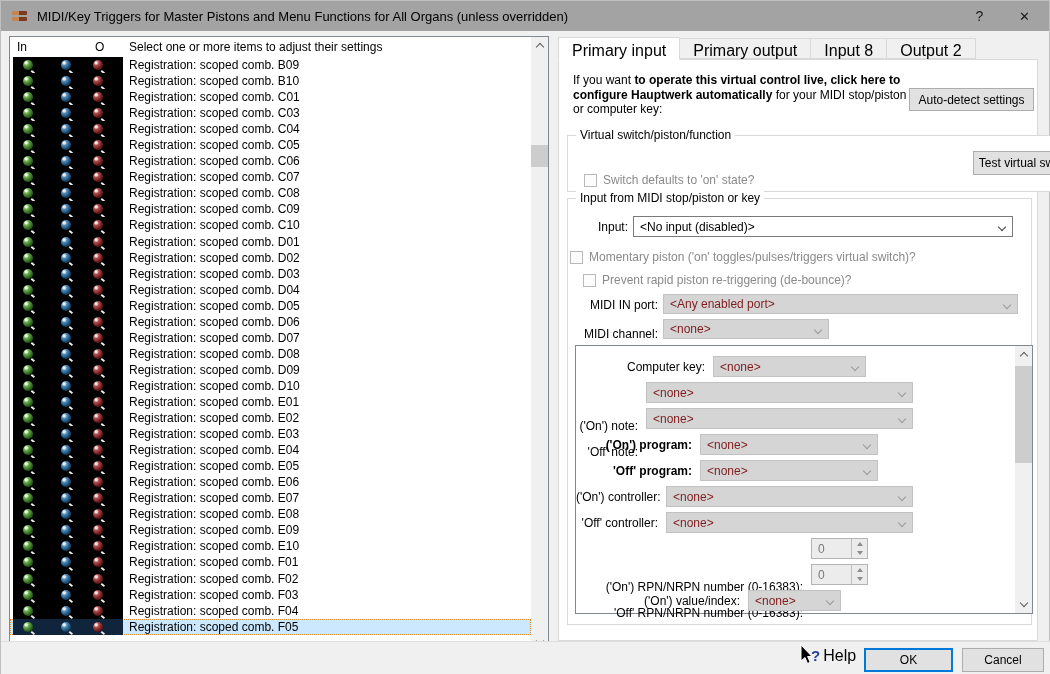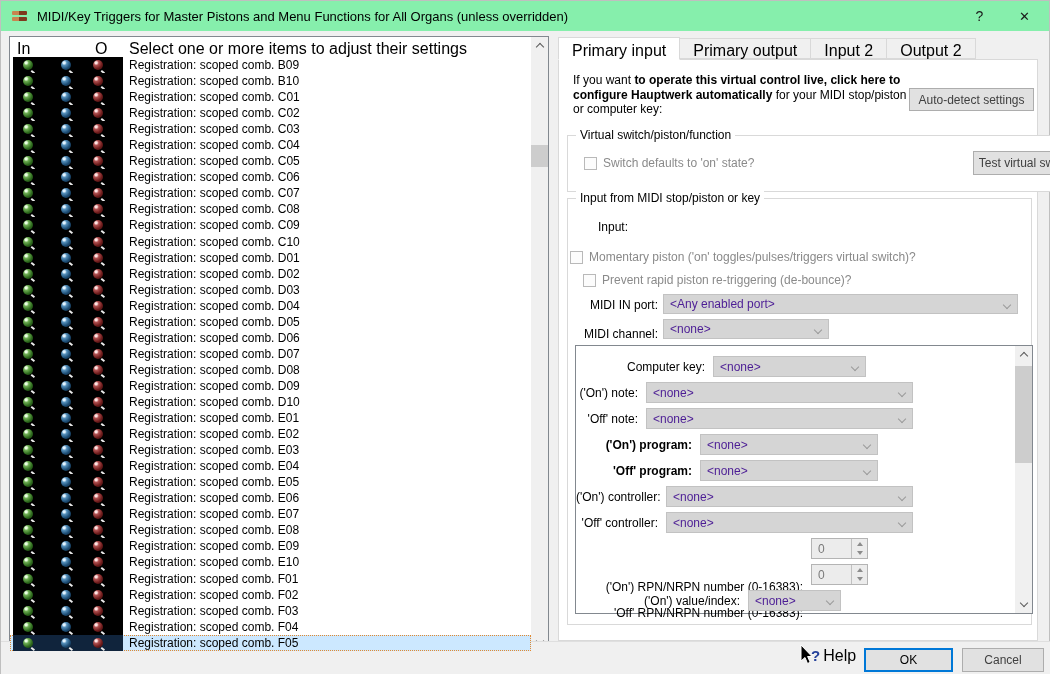--- a/index.html
+++ b/index.html
@@ -1,31 +1,31 @@
 <!DOCTYPE html>
 <html><head>
 <meta charset="utf-8">
 <style>
   * { box-sizing: border-box; margin: 0; padding: 0; }
   html,body { width:1050px; height:674px; }
   body { font-family:"Liberation Sans", sans-serif; background:#f0f0f0; position:relative; overflow:hidden; }
   .dialog { position:absolute; left:0; top:0; width:1050px; height:674px; background:#f0f0f0; border:1px solid #bfbfbf; }
 
   
-  .titlebar { position:absolute; left:0; top:0; width:100%; height:30px; background:#86efac; display:flex; align-items:center; }
+  .titlebar { position:absolute; left:0; top:0; width:100%; height:30px; background:#a3a3a3; display:flex; align-items:center; }
   .app-icon { margin-left:11px; width:16px; height:13px; display:flex; flex-direction:column; justify-content:center; gap:2px; }
   .app-icon .bar { height:4px; width:15px; background:linear-gradient(90deg,#c8854f 0 45%, #7e3a1d 45% 100%); border-radius:1px; }
   .title-text { margin-left:9px; font-size:13px; color:#000; }
   .titlebar-btns { margin-left:auto; display:flex; align-items:center; }
   .tb-btn { width:45px; height:30px; display:flex; align-items:center; justify-content:center; font-size:14px; color:#1a1a1a; cursor:default; }
   .tb-btn.close { font-size:13px; margin-right:2px; }
 
   
   .listbox { position:absolute; left:8px; top:35px; width:540px; height:633px; background:#fff; border:1px solid #82888f; }
-  .list-header { position:absolute; left:0; top:0; right:17px; height:20px; background:#fff; font-size:16px; color:#000; }
+  .list-header { position:absolute; left:0; top:0; right:17px; height:20px; background:#fff; font-size:12px; color:#000; }
   .list-header span { position:absolute; top:3px; }
   .lh-in { left:7px; } .lh-mid { left:47px; } .lh-out { left:85px; } .lh-sel { left:119px; }
   .list-rows { position:absolute; left:0; top:20px; right:17px; bottom:17px; overflow:hidden; }
   .lrow { position:relative; height:16.05px; background:#fff; }
   .lrow .strip { position:absolute; left:3px; top:0; bottom:0; width:110px; background:#000; }
   .lrow.selected { background:#cce8ff; outline:1px dotted #e2892f; outline-offset:-1px; z-index:2; }
   .lrow.selected .strip { background:#10243c; }
   .ltext { position:absolute; left:119px; top:1px; font-size:12px; color:#000; white-space:nowrap; }
   .led { position:absolute; top:3px; width:10px; height:10px; border-radius:50%; }
   .led::after { content:""; position:absolute; width:4px; height:1.5px; background:#ececec; bottom:-2px; right:-2px; transform:rotate(38deg); }
@@ -47,56 +47,56 @@
 
   
   .tabbar { position:absolute; left:557px; top:37px; display:flex; align-items:flex-end; height:21px; z-index:3; }
   .tab { font-size:16px; color:#000; background:#f0f0f0; border:1px solid #d9d9d9; padding:3px 13px 4px 13px; margin-right:-1px; height:21px; }
   .tab.active { background:#fff; height:23px; padding-top:4px; border-bottom:1px solid #fff; position:relative; top:1px; z-index:4; }
 
   
   .tabpage { position:absolute; left:557px; top:58px; width:480px; height:582px; background:#fff; border:1px solid #d9d9d9; z-index:2; }
   .intro { position:absolute; left:14px; top:13px; width:342px; font-size:12px; line-height:14.6px; color:#000; }
   .intro b { font-weight:bold; }
-  .btn { background:#e1e1e1; border:1px solid #adadad; font-size:12px; color:#404040; font-family:"Liberation Sans", sans-serif; display:flex; align-items:center; justify-content:center; }
+  .btn { background:#e1e1e1; border:1px solid #adadad; font-size:12px; color:#000000; font-family:"Liberation Sans", sans-serif; display:flex; align-items:center; justify-content:center; }
   .autodetect { position:absolute; left:350px; top:28px; width:125px; height:23px; }
 
   .group { position:absolute; border:1px solid #d9d9d9; background:#fff; }
   .group-title { position:absolute; top:-8px; left:8px; background:#fff; padding:0 4px; font-size:12px; color:#000; white-space:nowrap; }
   .group1 { left:8px; top:75px; width:557px; height:57px; }
   .group2 { left:8px; top:138px; width:465px; height:427px; }
 
   .cbrow { position:absolute; display:flex; align-items:center; gap:6px; font-size:12px; color:#8a8a8a; }
   .checkbox { width:13px; height:13px; border:1px solid #b9b9b9; background:#fcfcfc; flex:0 0 auto; }
   .testbtn { position:absolute; right:9px; top:15px; width:141px; height:24px; }
 
   .flabel { position:absolute; font-size:12px; color:#000; text-align:right; white-space:nowrap; }
   .combo { position:absolute; height:21px; font-size:12px; display:flex; align-items:center; padding-left:6px; padding-right:18px; }
   .combo .cval { white-space:nowrap; overflow:hidden; }
   .combo .chev { position:absolute; right:7px; top:7px; }
   .combo.enabled { background:#fff; border:1px solid #7a7a7a; color:#000; }
   .combo.enabled .chev { border-color:#404040; }
-  .combo.disabled { background:#d5d5d5; border:1px solid #c2c2c2; color:#4c1d95; }
+  .combo.disabled { background:#d5d5d5; border:1px solid #c2c2c2; color:#7f1d1d; }
   .combo.disabled .chev { border-color:#9a9a9a; }
 
   .in-input   { left:65px;  top:17px;  width:380px; }
   .in-port    { left:95px;  top:95px;  width:355px; height:20px; }
   .in-chan    { left:95px;  top:120px; width:166px; height:20px; }
   .lbl-input  { left:0; top:21px;  width:60px; }
   .lbl-port   { left:0; top:99px;  width:90px; }
   .lbl-chan   { left:0; top:128px; width:90px; }
 
   
   .detailpanel { position:absolute; left:7px; top:146px; width:458px; height:269px; background:#fff; border:1px solid #82888f; }
   .detail-rows { position:absolute; left:0; top:0; right:17px; bottom:0; padding-top:9px; }
   .detail-row { position:relative; height:26px; }
   .row-label { position:absolute; left:0; top:5px; font-size:12px; color:#000; text-align:right; white-space:nowrap; }
   .control { position:absolute; top:1px; }
   .s-ck    .row-label { width:129px; } .s-ck    .control { left:137px; width:153px; }
-  .s-wide  .row-label { width:62px;  } .s-wide  .control { left:70px;  width:267px; }
+  .s-wide  .row-label { width:62px;margin-top:33px;  } .s-wide  .control { left:70px;  width:267px; }
   .s-med   .row-label { width:116px;font-weight:bold; } .s-med   .control { left:124px; width:178px; }
   .s-wide2 .row-label { width:82px;  } .s-wide2 .control { left:90px;  width:247px; }
   .s-small .row-label { width:164px; } .s-small .control { left:172px; width:93px; }
   .s-spin  .row-label { width:227px;margin-top:38px; } .s-spin  .control { left:235px; width:57px; }
 
   .spin { height:21px; background:#ececec; border:1px solid #b4b4b4; display:flex; font-size:12px; color:#7a7a7a; }
   .spin .sval { flex:1; padding:3px 0 0 6px; }
   .spin .sbtns { width:16px; border-left:1px solid #c0c0c0; display:flex; flex-direction:column; }
   .spin .sbtn { flex:1; display:flex; align-items:center; justify-content:center; }
   .tri { width:0; height:0; border-left:3px solid transparent; border-right:3px solid transparent; }
@@ -165,28 +165,20 @@
             <span class="led red"></span>
           </div>
           <span class="ltext">Registration: scoped comb. C01</span>
         </div>
         <div class="lrow">
           <div class="strip">
             <span class="led green"></span>
             <span class="led blue"></span>
             <span class="led red"></span>
           </div>
-          <span class="ltext">Registration: scoped comb. C02</span>
-        </div>
-        <div class="lrow">
-          <div class="strip">
-            <span class="led green"></span>
-            <span class="led blue"></span>
-            <span class="led red"></span>
-          </div>
           <span class="ltext">Registration: scoped comb. C03</span>
         </div>
         <div class="lrow">
           <div class="strip">
             <span class="led green"></span>
             <span class="led blue"></span>
             <span class="led red"></span>
           </div>
           <span class="ltext">Registration: scoped comb. C04</span>
         </div>
@@ -456,43 +448,47 @@
       <div class="sb-btn" style="right:0;">
           <span class="chev right"></span>
         </div>
     </div>
     <div class="sb-corner"></div>
   </div>
 
   <div class="tabbar">
       <div class="tab active">Primary input</div>
       <div class="tab">Primary output</div>
-      <div class="tab">Input 2</div>
+      <div class="tab">Input 8</div>
       <div class="tab">Output 2</div>
     </div>
 
   <div class="tabpage">
     <div class="intro">
       <span>If you want </span><b>to operate this virtual control live, click here to configure Hauptwerk automatically</b><span> for your MIDI stop/piston or computer key:</span>
     </div>
     <button class="btn autodetect">Auto-detect settings</button>
 
     <div class="group group1">
       <span class="group-title">Virtual switch/piston/function</span>
-      <div class="cbrow" style="left:16px; top:20px;">
+      <div class="cbrow" style="left:16px; top:37px;">
         <span class="checkbox"></span>
         <span>Switch defaults to 'on' state?</span>
       </div>
       <button class="btn testbtn">Test virtual switch/piston</button>
     </div>
 
     <div class="group group2">
       <span class="group-title">Input from MIDI stop/piston or key</span>
 
       <span class="flabel lbl-input">Input:</span>
+      <div class="combo enabled in-input">
+        <span class="cval">&lt;No input (disabled)&gt;</span>
+        <span class="chev down"></span>
+      </div>
 
       <div class="cbrow" style="left:2px; top:51px;">
         <span class="checkbox"></span>
         <span>Momentary piston ('on' toggles/pulses/triggers virtual switch)?</span>
       </div>
       <div class="cbrow" style="left:15px; top:74px;">
         <span class="checkbox"></span>
         <span>Prevent rapid piston re-triggering (de-bounce)?</span>
       </div>
 

